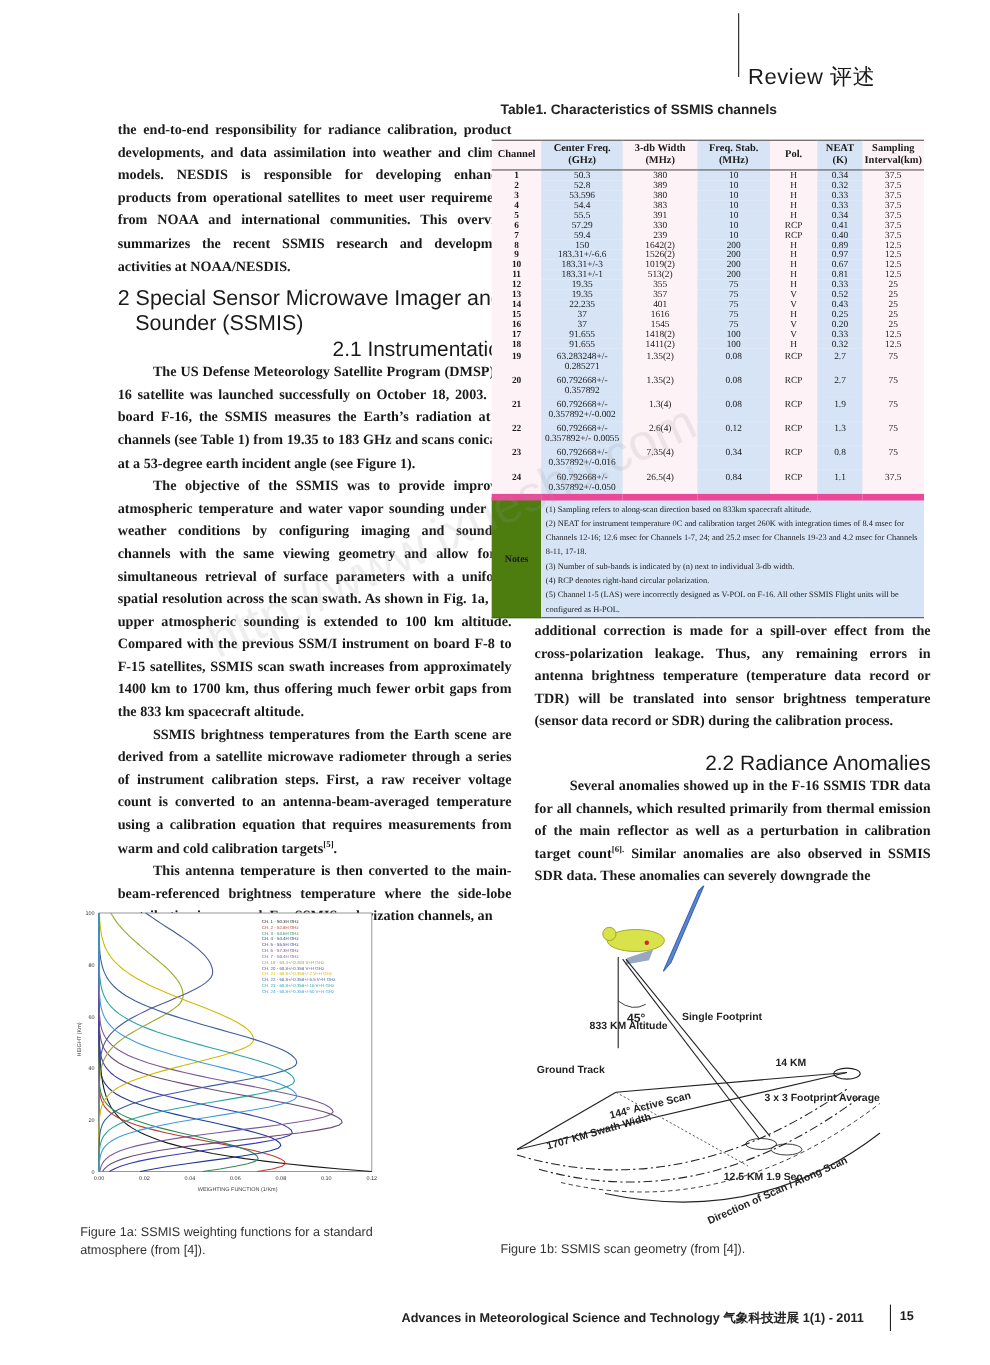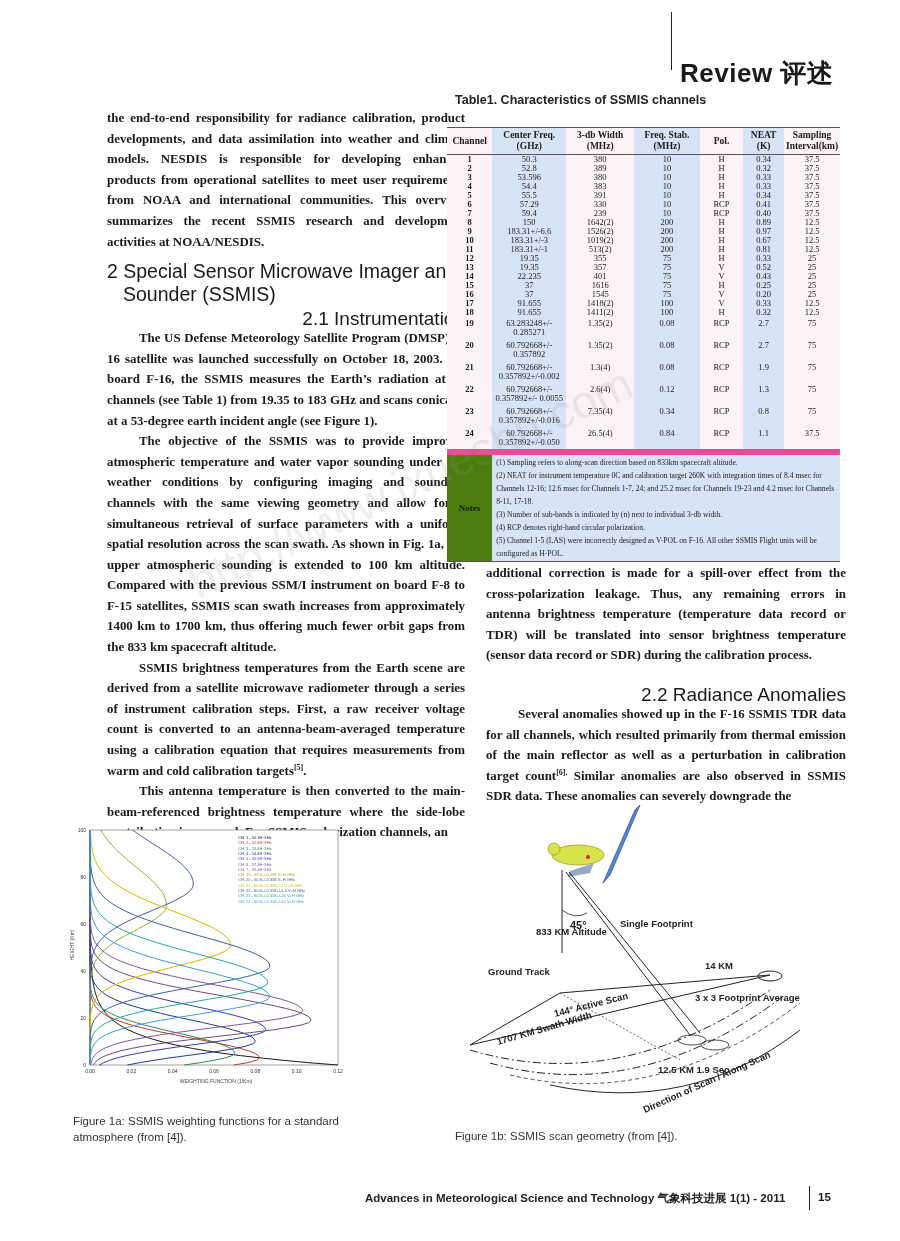--- a/index.html
+++ b/index.html
@@ -2,21 +2,21 @@
 <html><head>
 <meta charset="utf-8">
 <style>
   html, body { margin: 0; padding: 0; background: #ffffff; }
   body { width: 900px; height: 1241px; position: relative; overflow: hidden; color: #1a1a1a; }
   .serif { font-family: "Liberation Serif", "DejaVu Serif", serif; }
   .sans { font-family: "Liberation Sans", "DejaVu Sans", sans-serif; }
 
   
   #hdr-rule { position: absolute; left: 671px; top: 12px; width: 1px; height: 58px; background: #222; }
-  #hdr-label { position: absolute; left: 680px; top: 56px; font-size: 26px; font-weight: bold; letter-spacing: 0.5px; }
+  #hdr-label { position: absolute; left: 680px; top: 56px; font-size: 20px; font-weight: normal; letter-spacing: 0.5px; }
 
   
   .col { position: absolute; font-size: 12.9px; line-height: 20.6px; text-align: justify; margin-left: 32px; }
   #col-left { left: 75px; top: 108px; width: 358px; }
   #col-right-text { left: 454px; top: 563px; width: 360px; }
   .col p { margin: 0; }
   .col p.indent { text-indent: 32px; }
   .col p.bold { font-weight: bold; }
   h2.sec { font-family: "Liberation Sans", "DejaVu Sans", sans-serif; font-weight: normal; font-size: 19.5px; line-height: 23px; margin: 8px 0 4px 0; padding-left: 16px; text-indent: -16px; text-align: left; }
   h3.sub { font-family: "Liberation Sans", "DejaVu Sans", sans-serif; font-weight: normal; font-size: 19px; line-height: 18px; margin: 0; text-align: right; }

